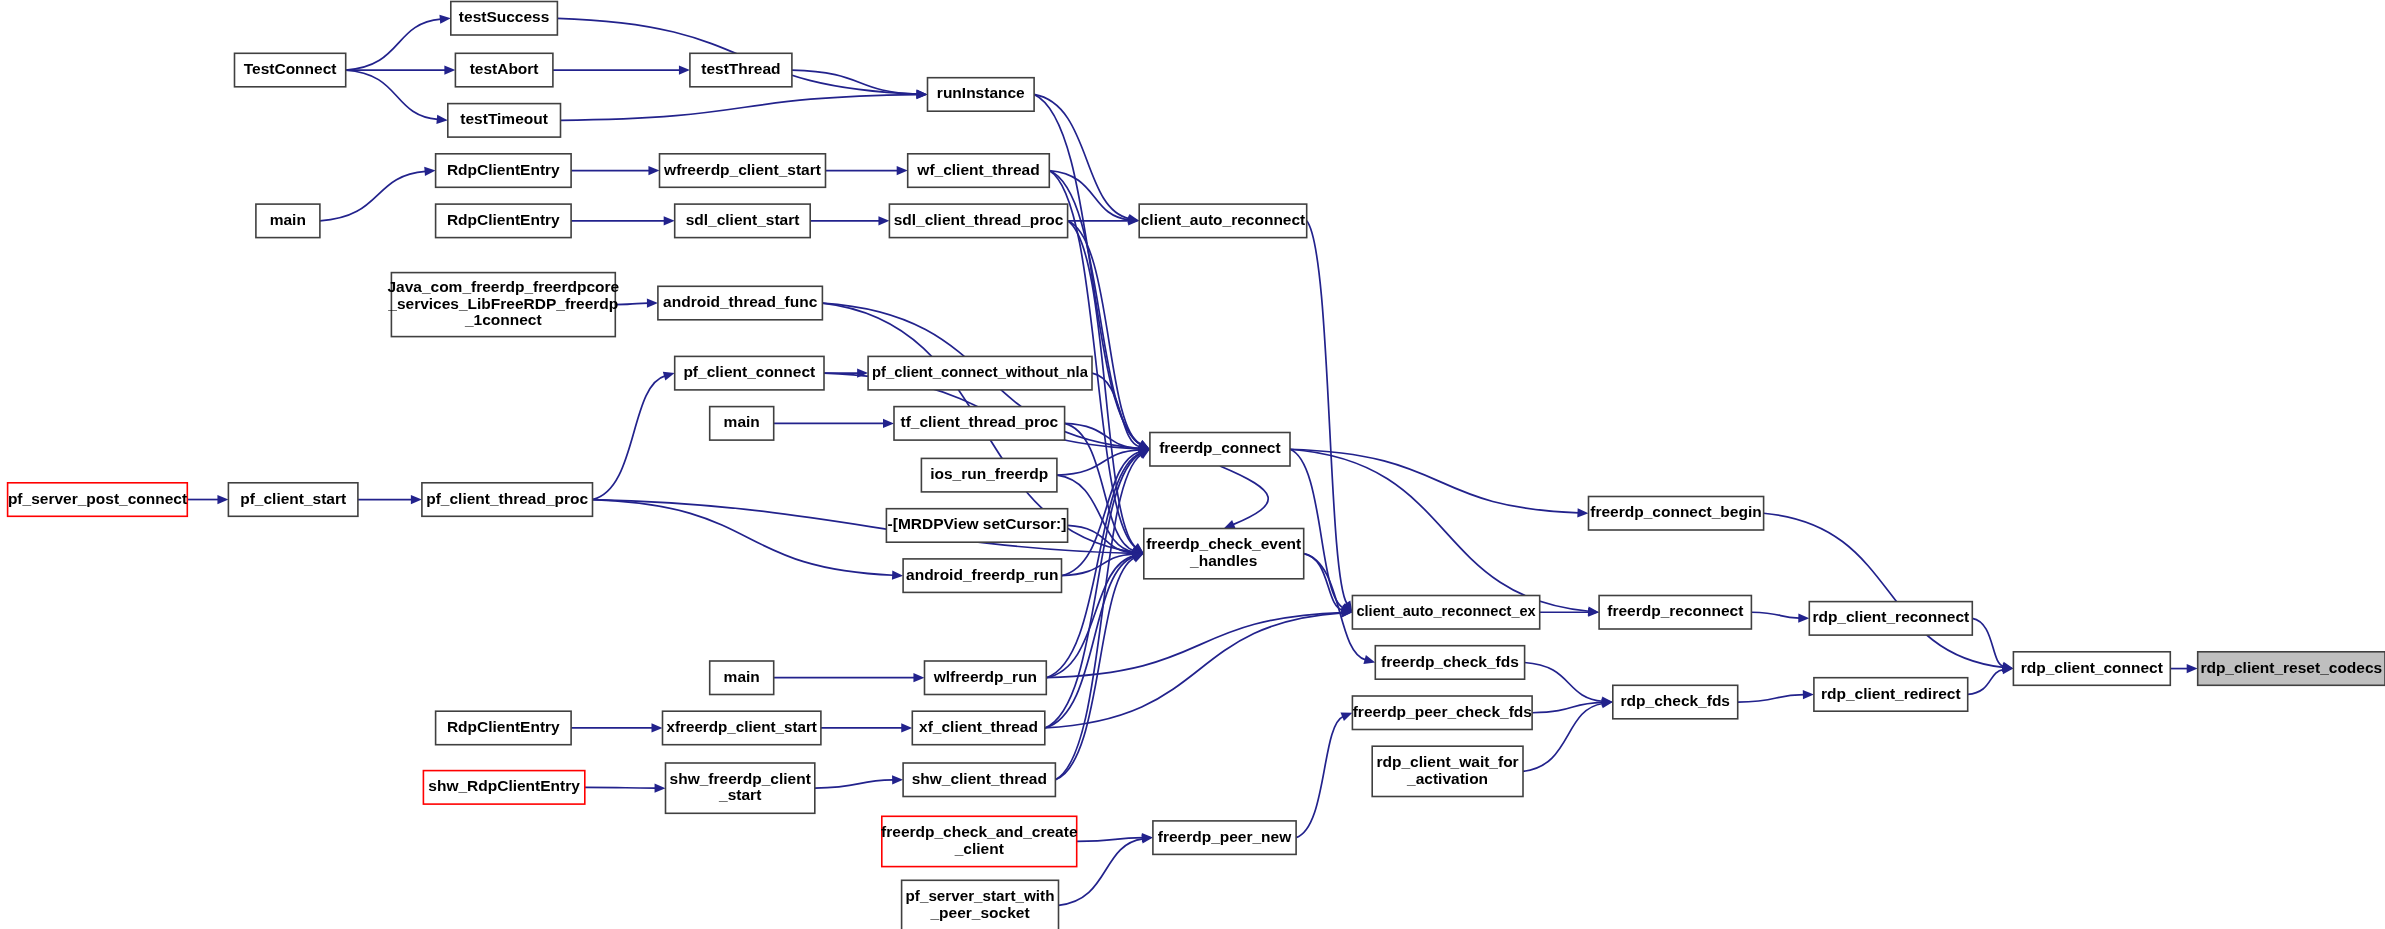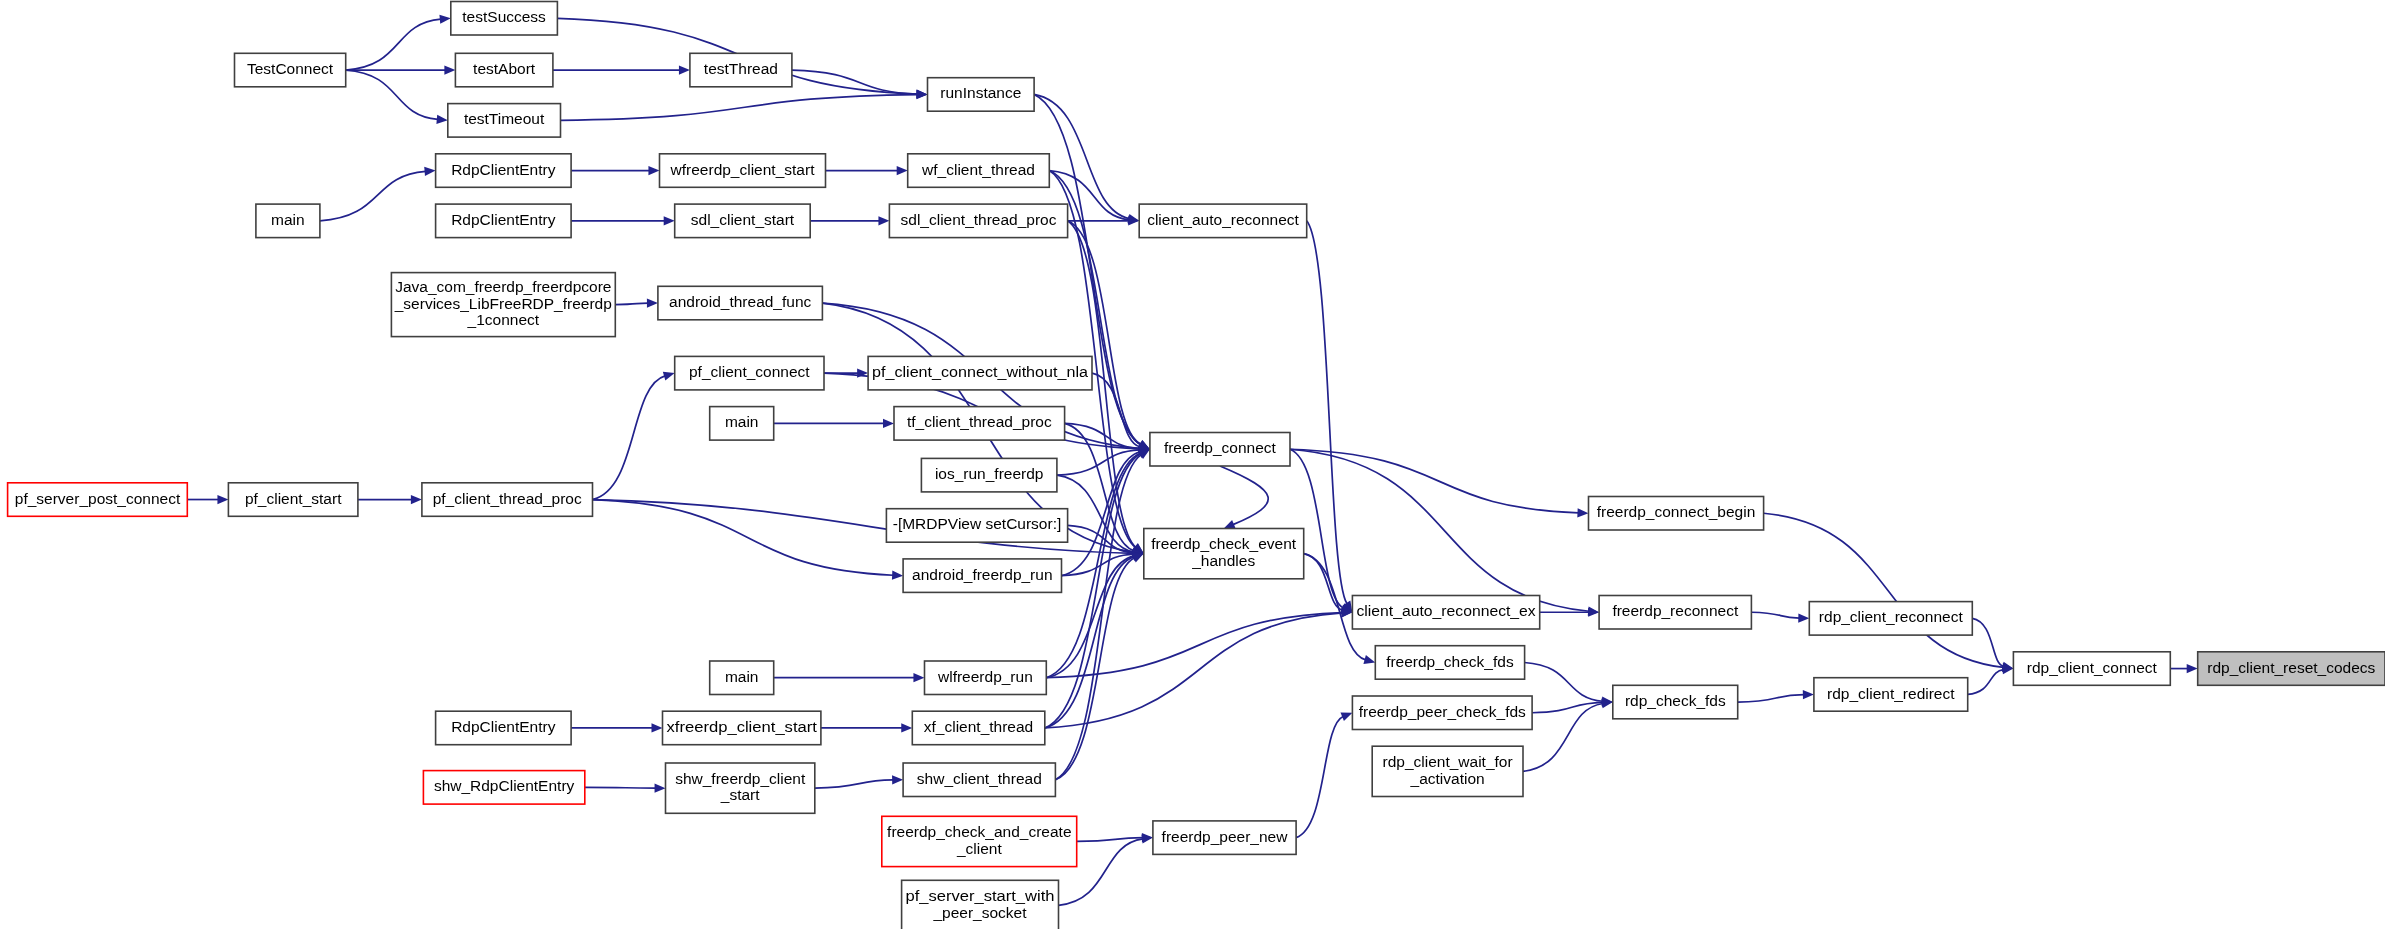--- a/index.html
+++ b/index.html
@@ -1,19 +1,19 @@
 <!DOCTYPE html>
 <html><head>
 <meta charset="utf-8">
 <title>Call Graph</title>
 <style>
   html,body{margin:0;padding:0;background:#ffffff;}
   body{width:2385px;height:929px;overflow:hidden;
        font-family:"Liberation Sans","DejaVu Sans",sans-serif;}
-  #graph{position:relative;width:2385px;height:702px;}
+  #graph{position:relative;width:2385px;height:702px;font-weight:bold;}
   svg{display:block;}
   .node-rect{fill:#ffffff;stroke:#404040;stroke-width:1.6px;}
   .node-rect.red{stroke:#ff0000;stroke-width:1.6px;}
   .node-rect.focus{fill:#bfbfbf;stroke:#404040;stroke-width:1.6px;}
   .node-label{font-family:"Liberation Sans","DejaVu Sans",sans-serif;
               font-size:15.5px;fill:#000000;text-anchor:middle;
               dominant-baseline:middle;white-space:pre;}
   .edge{fill:none;stroke:#22228c;stroke-width:1.7px;}
   .arrow{fill:#22228c;stroke:none;}
 </style>

